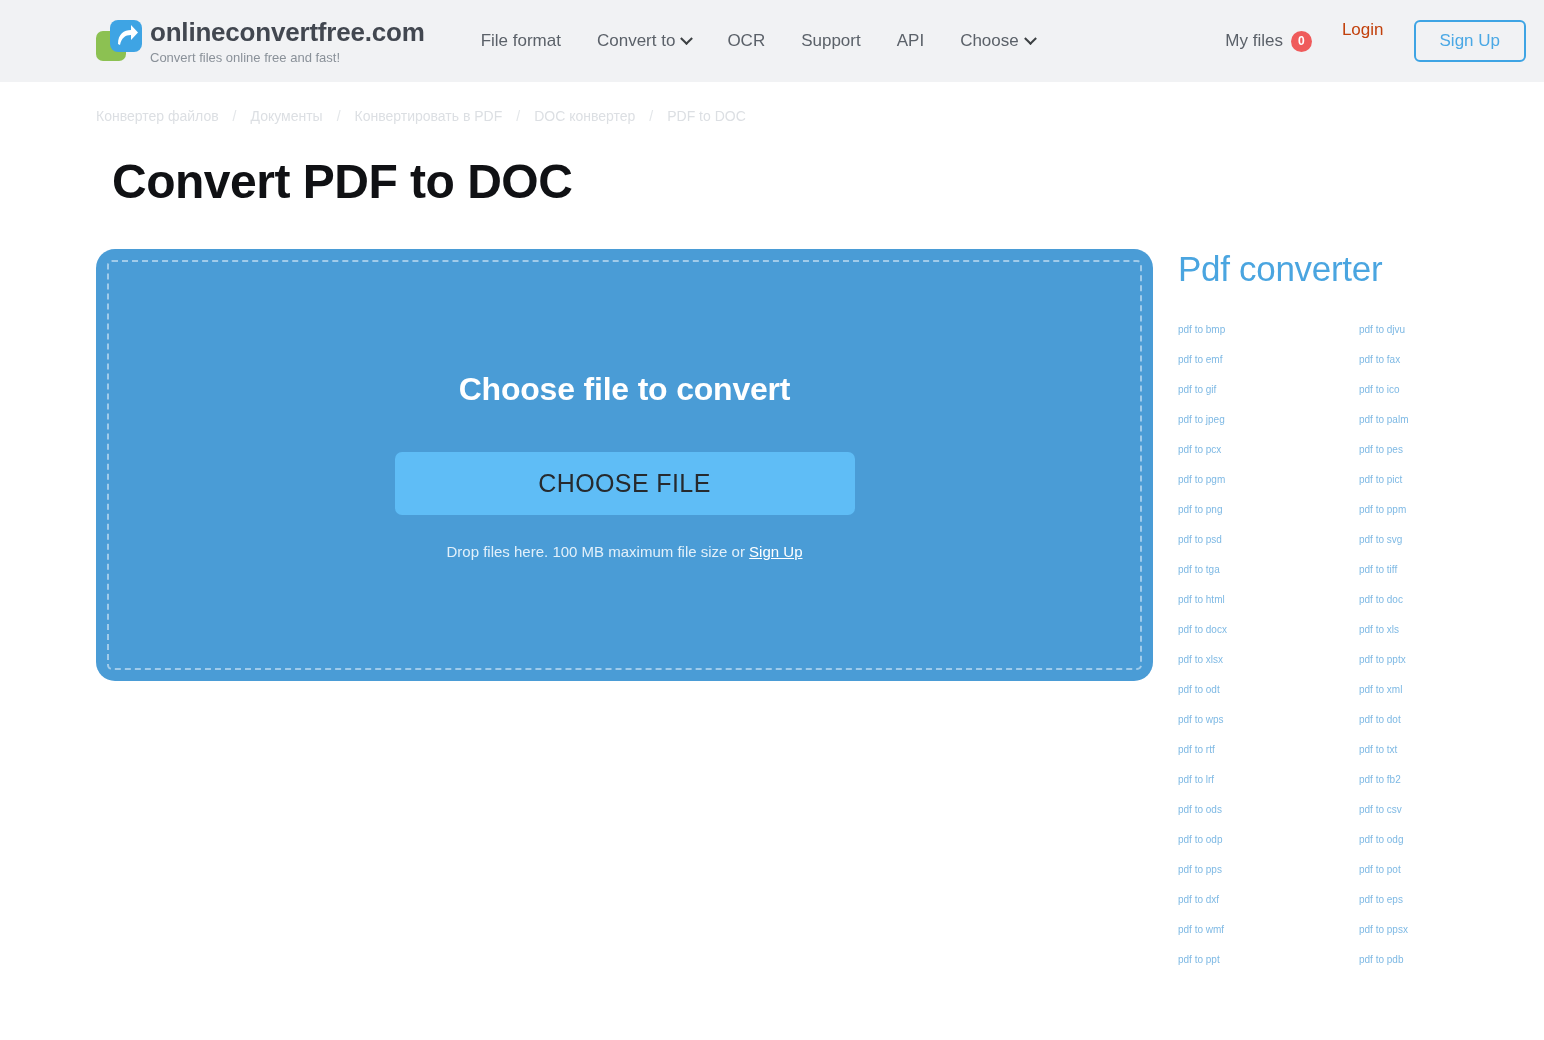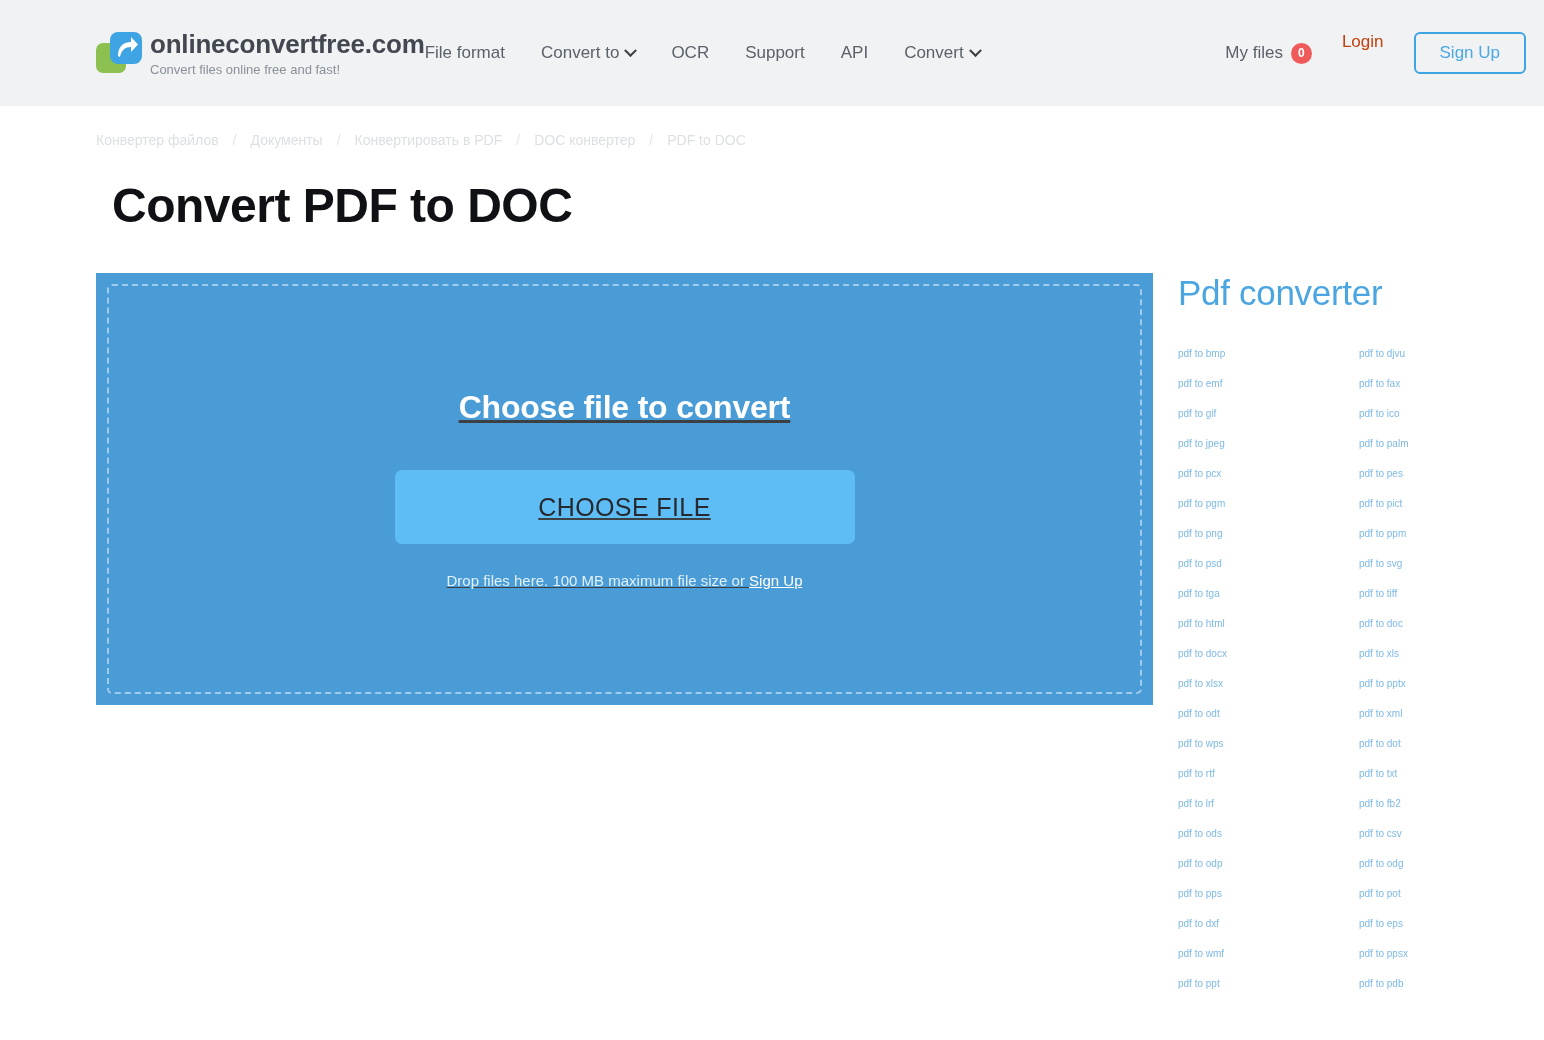--- a/index.html
+++ b/index.html
@@ -8,21 +8,21 @@
     width: 1544px;
     height: 1040px;
     background: #ffffff;
     font-family: "Liberation Sans", sans-serif;
     overflow: hidden;
     color: #3c4043;
   }
 
   
   .header {
-    height: 106px;
+    height: 82px;
     background: #f1f2f4;
     display: flex;
     align-items: center;
     padding: 0 18px 0 96px;
     position: relative;
   }
 
   .brand { display: flex; align-items: flex-start; flex-shrink: 0; }
   .logo-mark {
     position: relative;
@@ -55,20 +55,21 @@
   .brand-tagline {
     font-size: 13px;
     color: #8a9199;
     margin-top: 2px;
     line-height: 16px;
   }
 
   .nav {
     display: flex;
     align-items: center;
+    margin-left: 56px;
     gap: 36px;
   }
   .nav-item {
     font-size: 17px;
     color: #5b6169;
     white-space: nowrap;
     cursor: pointer;
     display: flex;
     align-items: center;
     gap: 7px;
@@ -145,46 +146,45 @@
     margin-top: 40px;
     padding: 0 96px 0 96px;
     align-items: flex-start;
   }
 
   
   .dropzone {
     width: 1057px;
     height: 432px;
     background: #4a9cd6;
-    border-radius: 0;
+    border-radius: 19px;
     position: relative;
     display: flex;
     flex-direction: column;
     align-items: center;
     justify-content: center;
     flex-shrink: 0;
-    text-decoration: underline;
   }
   .dropzone-inner-border {
     position: absolute;
     left: 11px; right: 11px; top: 11px; bottom: 11px;
     border: 2px dashed rgba(255,255,255,0.48);
     border-radius: 5px;
     pointer-events: none;
   }
   .dz-title {
     font-size: 32px;
     font-weight: bold;
     color: #ffffff;
     margin-bottom: 44px;
     letter-spacing: -0.2px;
   }
   .choose-file-btn {
     width: 460px;
-    height: 74px;
+    height: 63px;
     background: #5fbdf6;
     border: none;
     border-radius: 7px;
     font-size: 25px;
     color: #262a2e;
     cursor: pointer;
     font-family: inherit;
     letter-spacing: 0.4px;
   }
   .dz-hint {
@@ -259,21 +259,21 @@
     <div class="nav-item">
       <span>OCR</span>
     </div>
     <div class="nav-item">
       <span>Support</span>
     </div>
     <div class="nav-item">
       <span>API</span>
     </div>
     <div class="nav-item">
-      <span>Convert</span>
+      <span>Choose</span>
       <span class="chev"></span>
     </div>
   </nav>
 
   <div class="header-right">
     <div class="myfiles">
       <span>My files</span>
       <span class="badge">0</span>
     </div>
     <div class="login">Login</div>

